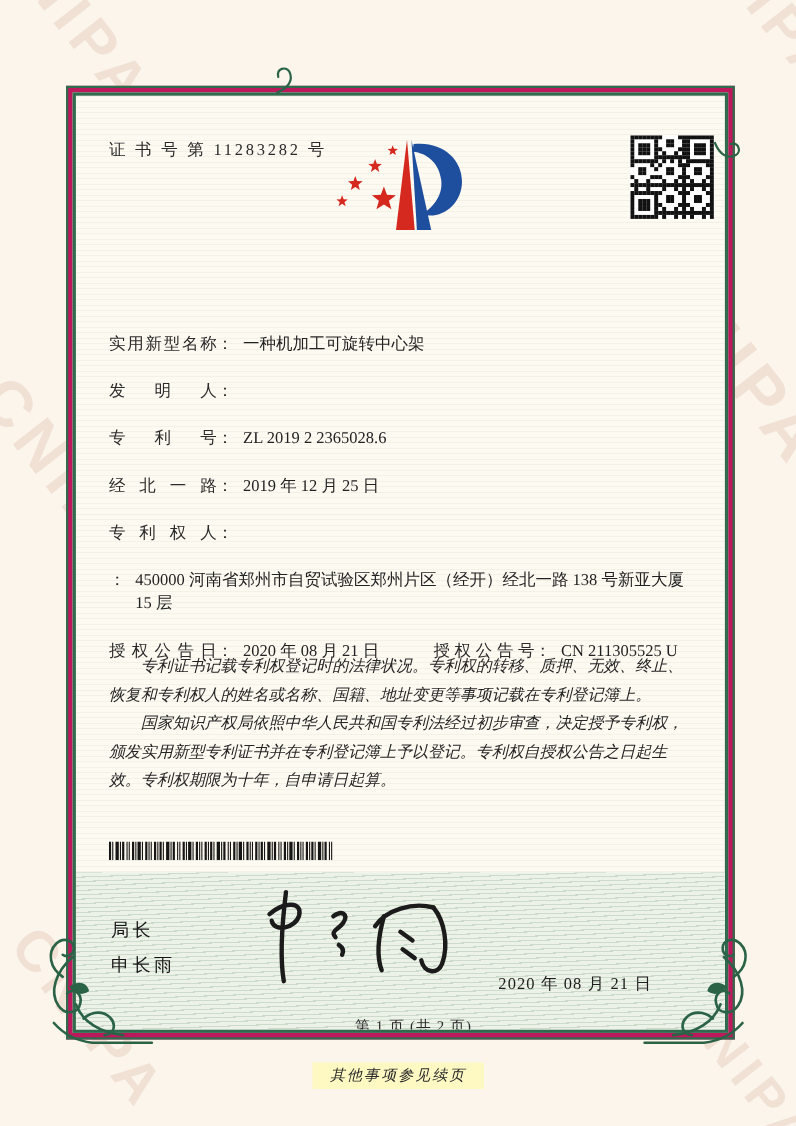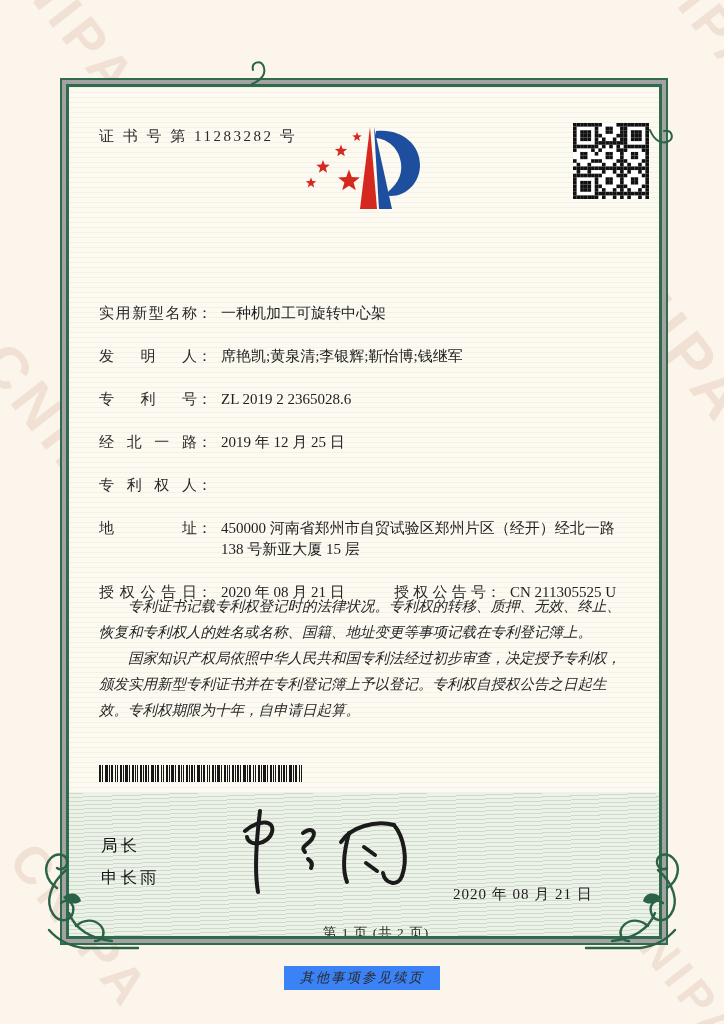--- a/index.html
+++ b/index.html
@@ -24,21 +24,21 @@
   .wm4{left:-46px;top:400px;font-size:58px;}
   .wm5{left:240px;top:596px;font-size:70px;color:rgba(226,192,173,0.30);}
   .wm6{left:408px;top:742px;font-size:62px;color:rgba(215,200,180,0.45);}
   .wm7{left:-16px;top:896px;font-size:52px;}
   .wm8{left:592px;top:948px;font-size:46px;}
   
   .frame{
     position:absolute;z-index:1;left:60px;top:78px;width:608px;height:867px;
     box-sizing:border-box;
     border:2px solid #2f6b4c;
-    padding:4px;background:#a3a3a3;
+    padding:4px;background:#be185d;
   }
   .inner{
     position:relative;width:100%;height:100%;box-sizing:border-box;
     border:3px solid #2f6b4c;
     background:
       repeating-linear-gradient(180deg, rgba(170,160,125,0.10) 0 1px, rgba(0,0,0,0) 1px 5px),
       #fdfaf2;
     overflow:hidden;
   }
   
@@ -87,21 +87,21 @@
   .pageno{position:absolute;left:12px;width:100%;top:131px;text-align:center;font-size:13.5px;letter-spacing:1px;color:#2a2a2a;}
   
   .orn{position:absolute;z-index:2;pointer-events:none;}
   .orn-bl{left:34px;top:840px;}
   .orn-br{left:578px;top:840px;transform:scaleX(-1);}
   .orn-t1{left:248px;top:60px;}
   .orn-t2{left:646px;top:128px;transform:rotate(90deg);}
   
   .footer-note{
     position:absolute;z-index:2;left:50%;top:966px;transform:translateX(-50%);
-    background:#3b82f6;padding:3px 16px;
+    background:#fef9c3;padding:3px 16px;
     font-size:13.5px;font-style:italic;letter-spacing:2px;color:#2a2a2a;white-space:nowrap;
   }
 </style>
 </head>
 <body>
 
 <div class="wm wm1">CNIPA</div>
 <div class="wm wm2">CNIPA</div>
 <div class="wm wm3">CNIPA</div>
 <div class="wm wm4">CNIPA</div>
@@ -378,38 +378,36 @@
 
     <div class="fields">
       <div class="field">
         <span class="flabel">实用新型名称</span>
           <span class="colon">：</span>
         <span class="fvalue">一种机加工可旋转中心架</span>
       </div>
       <div class="field">
         <span class="flabel">发明人</span>
           <span class="colon">：</span>
-        <span class="fvalue">席艳凯;黄泉清;李银辉;靳怡博;钱继军</span>
       </div>
       <div class="field">
         <span class="flabel">专利号</span>
           <span class="colon">：</span>
         <span class="fvalue">ZL 2019 2 2365028.6</span>
       </div>
       <div class="field">
         <span class="flabel">经北一路</span>
           <span class="colon">：</span>
         <span class="fvalue">2019 年 12 月 25 日</span>
       </div>
       <div class="field">
         <span class="flabel">专利权人</span>
           <span class="colon">：</span>
       </div>
       <div class="field">
-        <span class="flabel">地址</span>
           <span class="colon">：</span>
         <span class="fvalue">450000 河南省郑州市自贸试验区郑州片区（经开）经北一路 138 号新亚大厦 15 层</span>
       </div>
       <div class="field">
         <span class="flabel">授权公告日</span>
           <span class="colon">：</span>
         <span class="fvalue">2020 年 08 月 21 日</span>
         <span class="grant2">
           <span class="flabel">授权公告号</span>
             <span class="colon">：</span>

